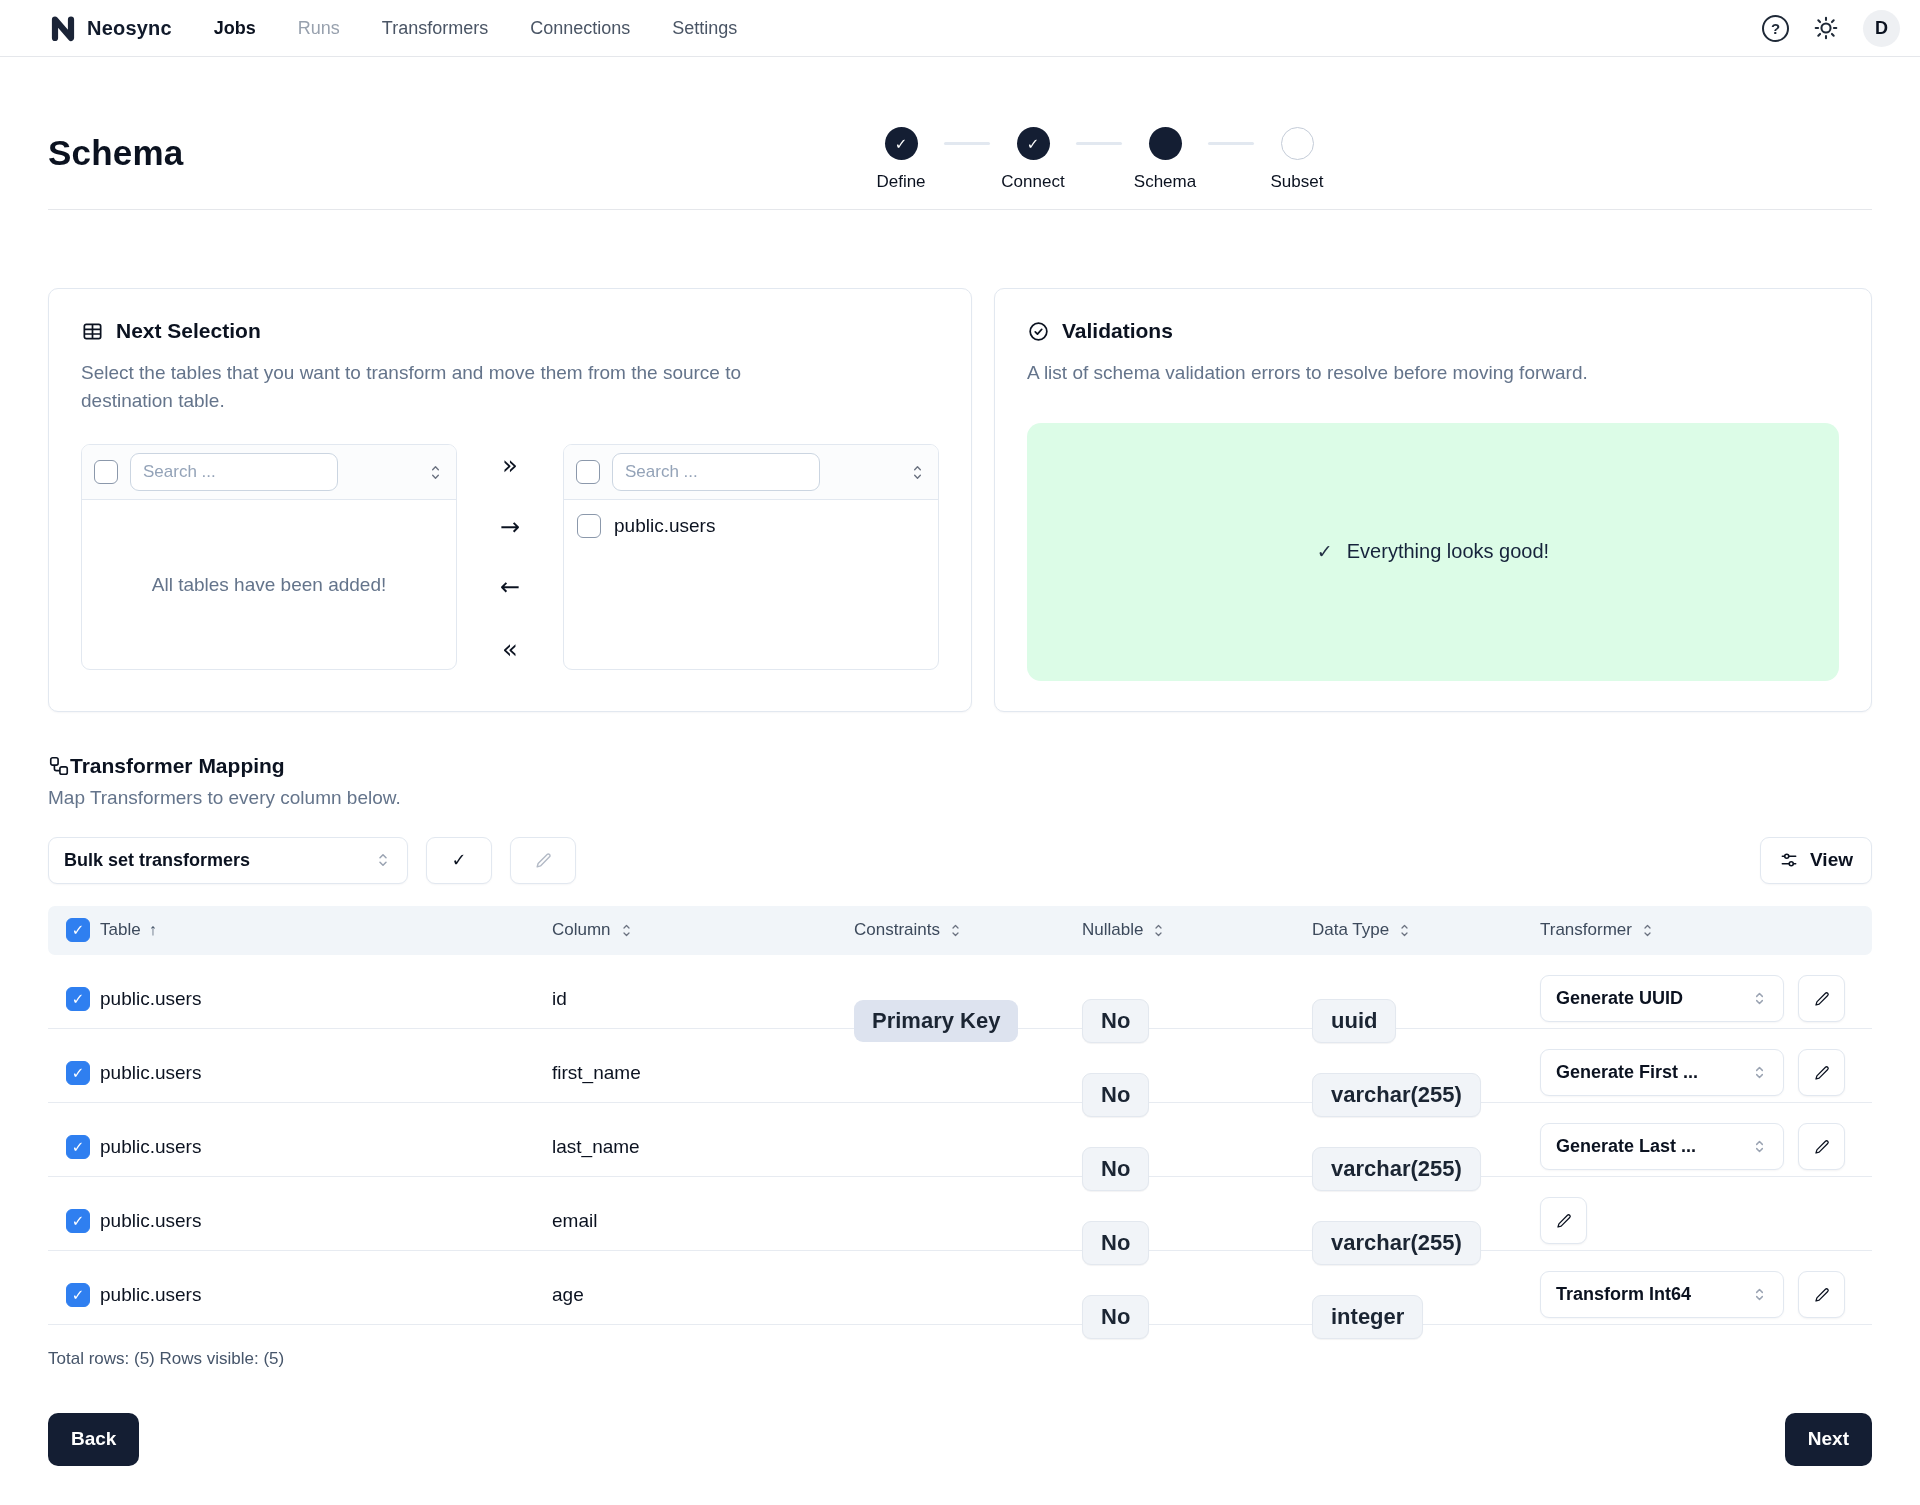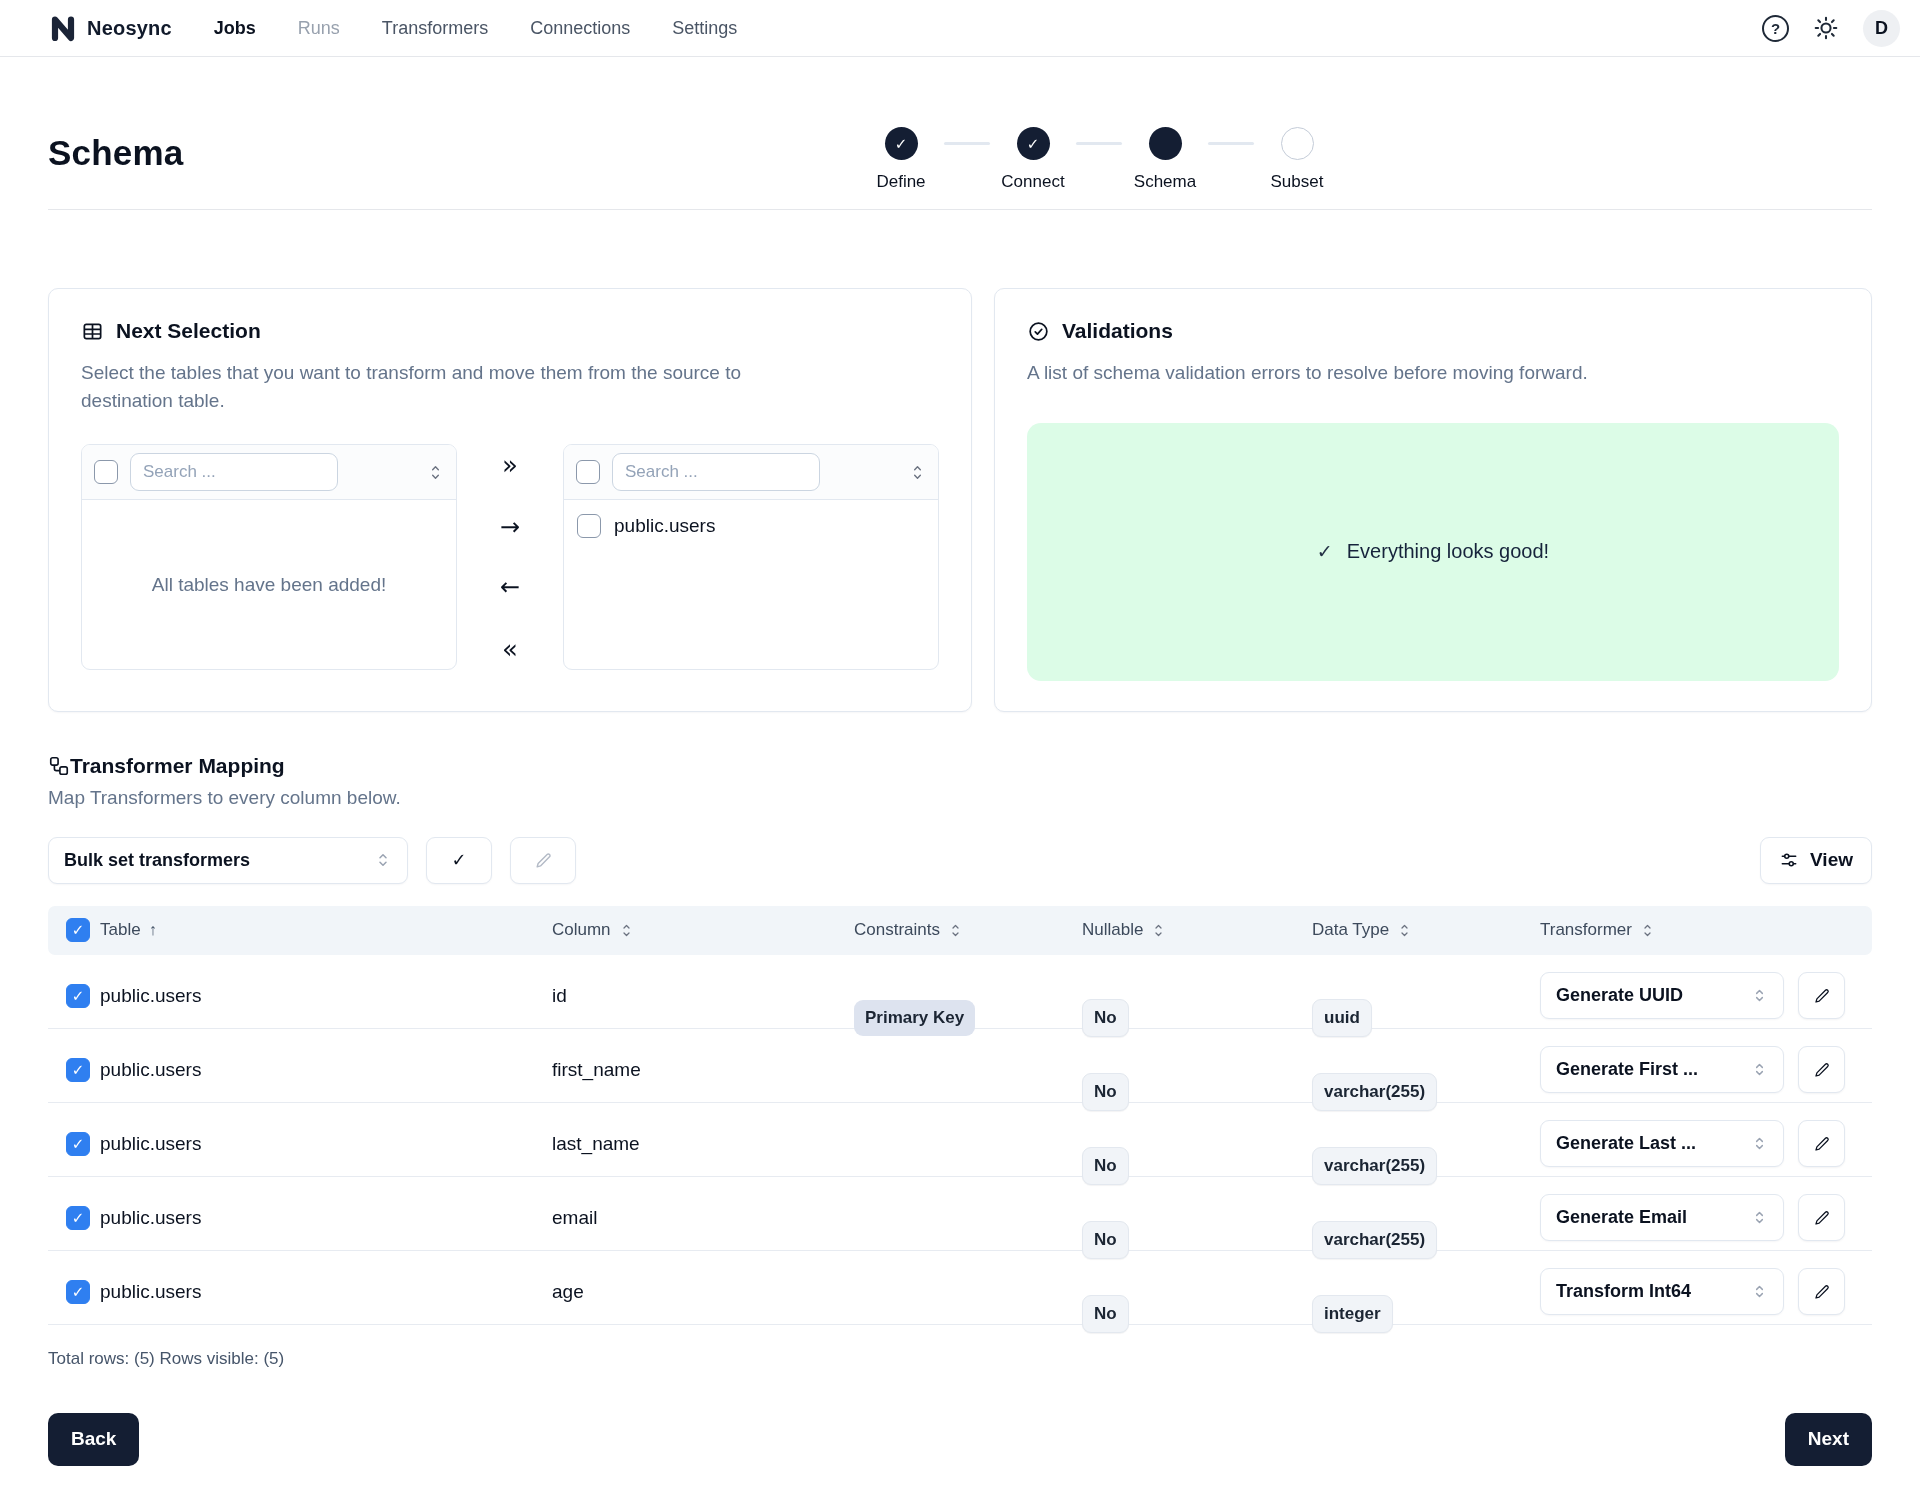--- a/index.html
+++ b/index.html
@@ -104,21 +104,21 @@
     display:flex; align-items:center; gap:11px; padding:0 18px; cursor:pointer;
     font-size:19px; font-weight:600; color:#0b1220; box-shadow:0 1px 2px rgba(16,24,40,.04); }
 
   .grid-cols { display:grid; align-items:center;
     grid-template-columns:34px 452px 302px 228px 230px 228px 258px auto; }
   .thead { background:#f1f5f9; border-radius:7px; height:49px; margin-top:22px; padding-left:18px; }
   .th { display:flex; align-items:center; gap:8px; font-size:17px; color:#3d4a5c; }
   .sort-arrow { color:#475569; font-size:16px; }
   .trow { height:74px; border-bottom:1px solid #e7ebf1; padding-left:18px; }
   .cell-text { font-size:19px; color:#0b1220; }
-  .badge { display:inline-block; padding:8px 11px; border-radius:9px; font-size:17px;
+  .badge { display:inline-block; padding:8px 18px; border-radius:9px; font-size:22px;
     font-weight:600; color:#1b2533; background:#dde3ef;margin-top:44px; }
   .badge:empty { display:none; }
   .badge.soft { background:#f1f4f8; border:1px solid #e3e8ef; box-shadow:0 1px 1px rgba(16,24,40,.05); }
   .row-select { width:244px; height:47px; }
   .edit-btn { width:47px; height:47px; border:1px solid #e2e8f0; border-radius:9px; background:#fff;
     display:flex; align-items:center; justify-content:center; cursor:pointer;
     box-shadow:0 1px 2px rgba(16,24,40,.05); }
 
   .summary { margin-top:24px; font-size:17px; color:#46556a; }
 
@@ -438,29 +438,20 @@
     <div class="trow grid-cols">
       <div>
           <div class="cbx checked"></div>
         </div>
       <div class="cell-text">public.users</div>
       <div class="cell-text">email</div>
       <div></div>
       <div><span class="badge soft">No</span></div>
       <div><span class="badge soft">varchar(255)</span></div>
       <div>
-        <div class="select row-select">
-          <span class="select-label">Generate Email</span>
-          <svg width="17" height="17" viewBox="0 0 24 24" fill="none" stroke="#9aa3b2" stroke-width="2" stroke-linecap="round" stroke-linejoin="round">
-              <path d="m8 9 4-4 4 4"></path>
-              <path d="m8 15 4 4 4-4"></path>
-            </svg>
-        </div>
-      </div>
-      <div>
         <button class="edit-btn">
           <svg width="18" height="18" viewBox="0 0 24 24" fill="none" stroke="#0b1220" stroke-width="1.7" stroke-linecap="round" stroke-linejoin="round">
               <path d="M4 20l1.2-4.2L16.6 4.4a2.1 2.1 0 0 1 3 3L8.2 18.8 4 20Z"></path>
             </svg>
         </button>
       </div>
     </div>
 
     <div class="trow grid-cols">
       <div>

